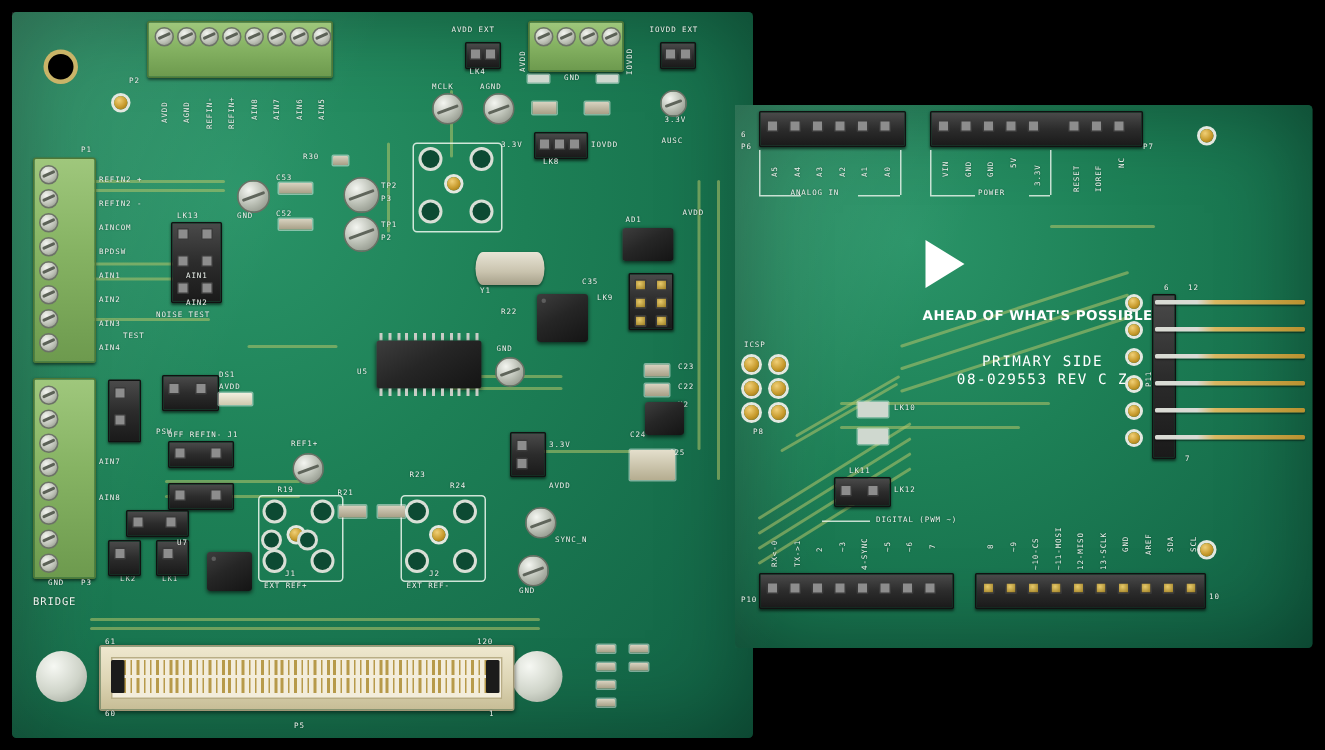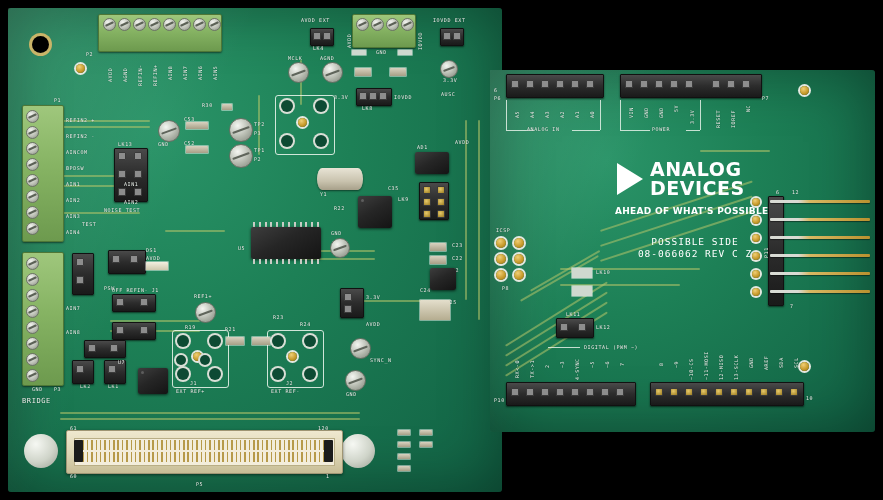--- a/index.html
+++ b/index.html
@@ -619,28 +619,24 @@
     <div class="silk v s5" style="left:746px;top:112px;">NC</div>
     <div class="silkline" style="left:620px;top:130px;width:30px;"></div>
     <div class="silk s5" style="left:652px;top:127px;">POWER</div>
     <div class="silkline" style="left:686px;top:130px;width:14px;"></div>
     <div class="silkline" style="left:620px;top:100px;width:1px;height:30px;"></div>
     <div class="silkline" style="left:700px;top:100px;width:1px;height:30px;"></div>
   </div>
 
   <div id="adlogo" style="left:617px;top:160px;">
     <div id="adtri"></div>
-    <div id="adwords">
-      <div>ANALOG</div>
-      <div>DEVICES</div>
-    </div>
   </div>
   <div class="adtag" style="left:615px;top:206px;">AHEAD OF WHAT'S POSSIBLE™</div>
-  <div class="boardid" style="left:600px;top:236px;width:190px;">POSSIBLE SIDE</div>
-  <div class="boardid" style="left:600px;top:248px;width:190px;">08-066062 REV C Z</div>
+  <div class="boardid" style="left:600px;top:236px;width:190px;">PRIMARY SIDE</div>
+  <div class="boardid" style="left:600px;top:248px;width:190px;">08-029553 REV C Z</div>
 
   <div>
     <div class="silk s5" style="left:496px;top:228px;">ICSP</div>
     <div class="goldpad" style="left:496px;top:238px;width:10px;height:10px;"></div>
     <div class="goldpad" style="left:514px;top:238px;width:10px;height:10px;"></div>
     <div class="goldpad" style="left:496px;top:254px;width:10px;height:10px;"></div>
     <div class="goldpad" style="left:514px;top:254px;width:10px;height:10px;"></div>
     <div class="goldpad" style="left:496px;top:270px;width:10px;height:10px;"></div>
     <div class="goldpad" style="left:514px;top:270px;width:10px;height:10px;"></div>
     <div class="silk s5" style="left:502px;top:286px;">P8</div>

